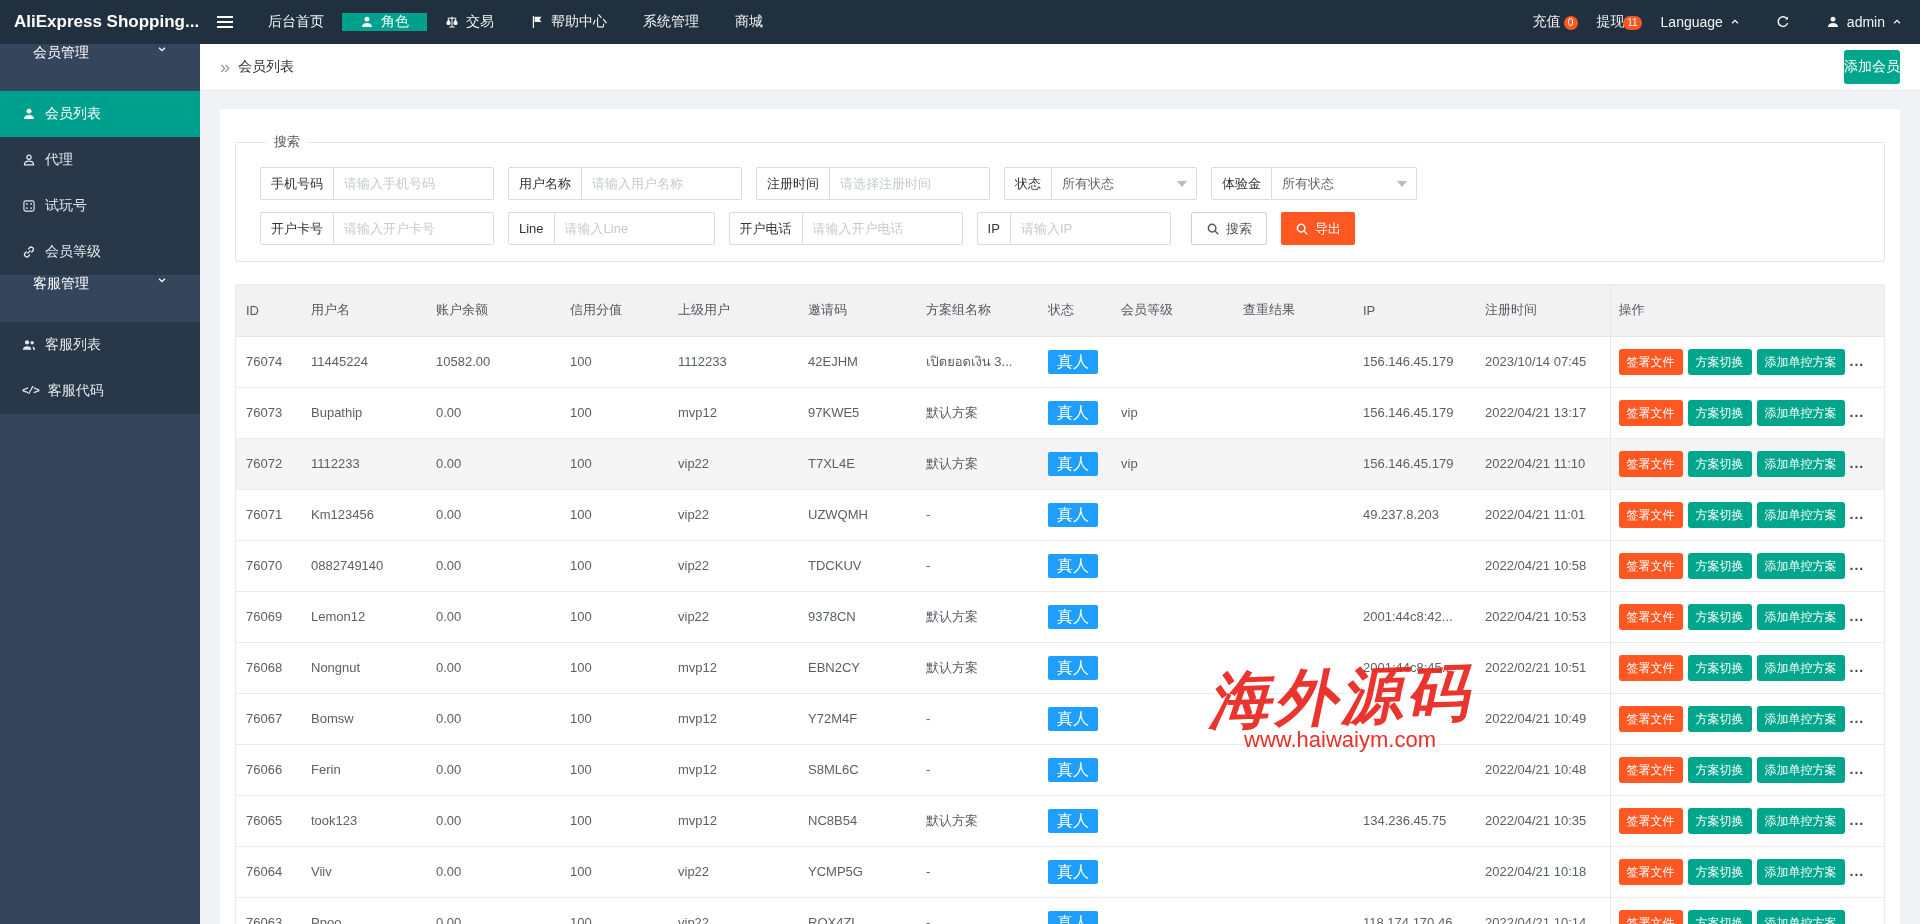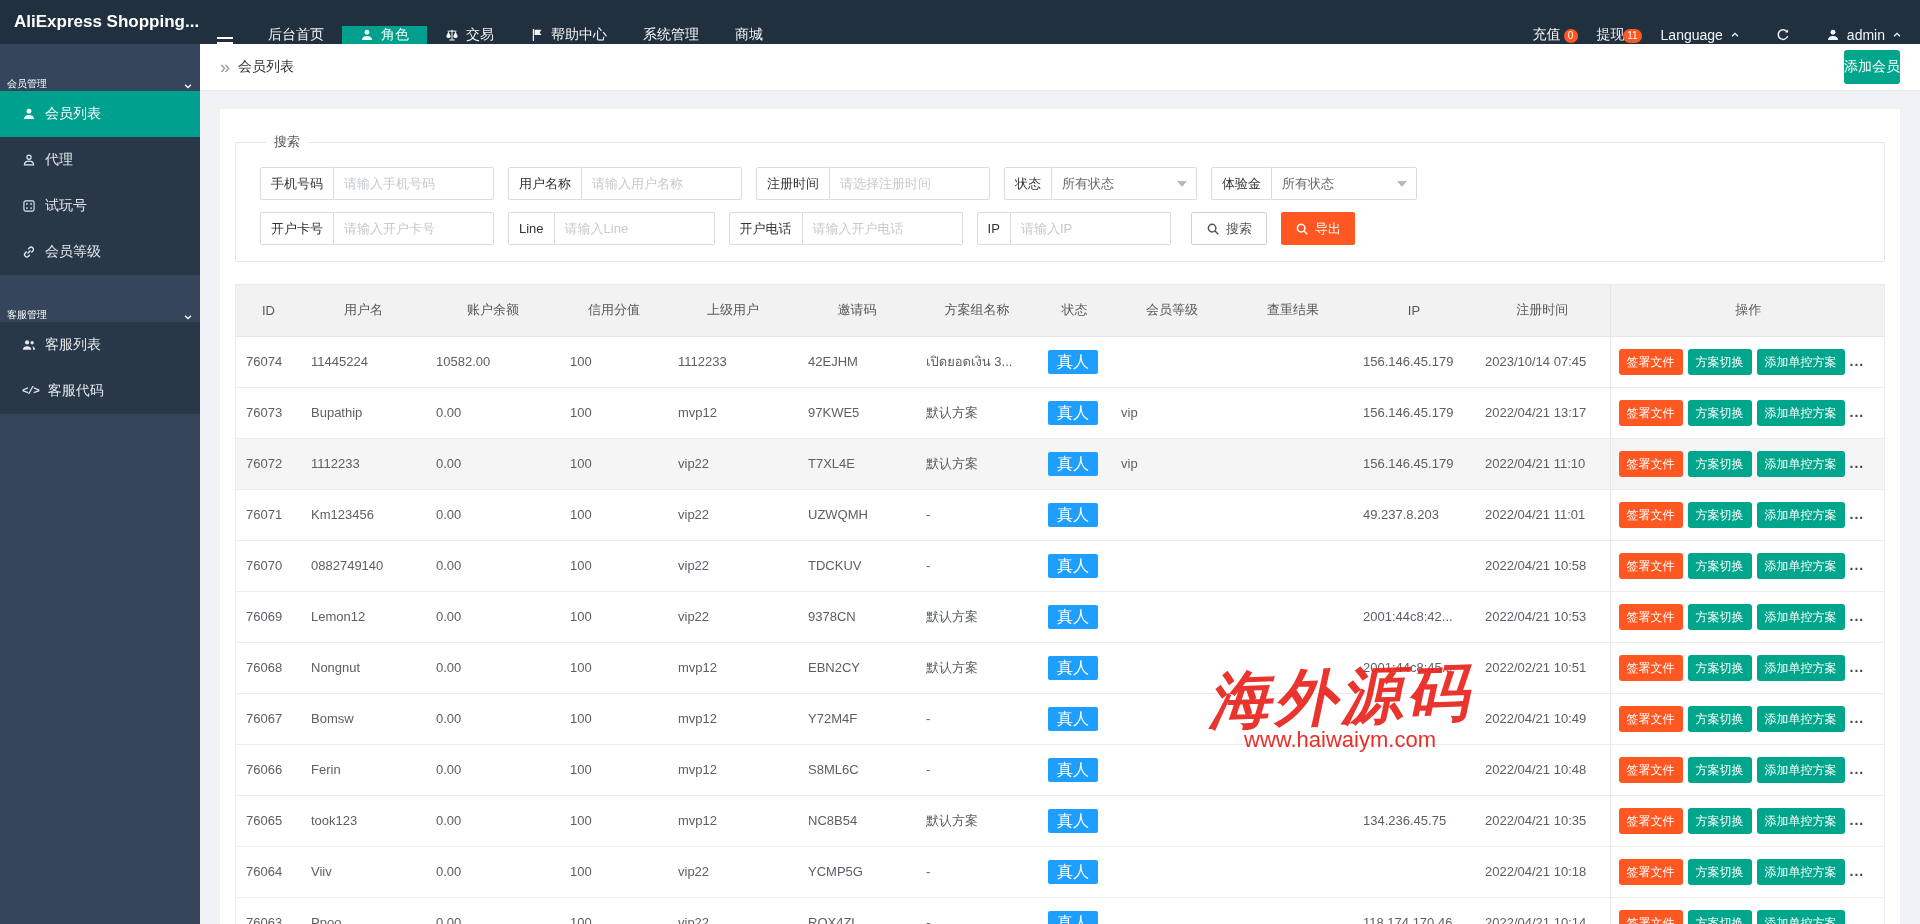--- a/index.html
+++ b/index.html
@@ -1,35 +1,35 @@
 <!DOCTYPE html>
 <html><head>
 <meta charset="utf-8">
 <style>
   *{box-sizing:border-box;margin:0;padding:0}
   html,body{width:1920px;height:924px;overflow:hidden;font-family:"Liberation Sans","DejaVu Sans",sans-serif;background:#f0f2f5;position:relative}
   button{font-family:inherit}
 
   
-  .topbar{position:fixed;top:0;left:0;width:1920px;height:44px;background:#20303f;display:flex;align-items:flex-end;color:#fff;z-index:100}
+  .topbar{position:fixed;top:0;left:0;width:1920px;height:44px;background:#20303f;display:flex;align-items:center;color:#fff;z-index:100}
   .brand{flex:0 0 200px;width:200px;font-size:17px;font-weight:bold;line-height:44px;padding:0 14px;white-space:nowrap;overflow:hidden;color:#fff}
   .tb-item{display:flex;align-items:center;gap:7px;padding:0 18px;font-size:14px;color:rgba(255,255,255,.95);cursor:pointer;position:relative}
   .tb-item.active{background:#00a08e}
   .hamburger{padding:0 17px}
   .bars{width:16px;height:2px;background:#fff;position:relative;display:block}
   .bars::before,.bars::after{content:"";position:absolute;left:0;width:16px;height:2px;background:#fff}
   .bars::before{top:-5px}.bars::after{top:5px}
   .tb-right{margin-left:auto;display:flex;align-items:stretch}
   .num-badge{position:absolute;top:3px;right:1px;background:#ff5722;color:#fff;font-size:10px;line-height:14px;padding:0 4px;border-radius:8px;min-width:14px;text-align:center}
   .icn{width:14px;height:14px;display:inline-block;vertical-align:middle;flex:0 0 auto}
   .icn-sm{width:10px;height:10px;display:inline-block;vertical-align:middle;flex:0 0 auto}
 
   
   .sidebar{position:fixed;top:44px;left:0;bottom:0;width:200px;background:#35465c;z-index:90}
-  .sb-group-header{height:47px;display:flex;align-items:flex-end;justify-content:space-between;padding:0 7px;color:#fff;font-size:10px;cursor:pointer}
+  .sb-group-header{height:47px;display:flex;align-items:flex-start;justify-content:space-between;padding:0 33px;color:#fff;font-size:14px;cursor:pointer}
   .sb-items{background:#293848}
   .sb-item{height:46px;display:flex;align-items:center;gap:9px;padding:0 22px;color:#e4e8ec;font-size:14px;cursor:pointer}
   .sb-item.active{background:#00a08e;color:#fff}
   .code-icn{font-family:"Liberation Mono","DejaVu Sans Mono",monospace;font-size:11px;font-weight:bold;letter-spacing:-1px}
 
   
   .content{margin-left:200px;padding-top:44px}
   .crumb-bar{height:47px;background:#fff;display:flex;align-items:center;padding:0 20px;border-bottom:1px solid #e7e7e7}
   .crumb-icon{color:#999;font-size:18px;margin-right:8px;line-height:1}
   .crumb-title{font-size:14px;color:#333}
@@ -45,21 +45,21 @@
   .finput{height:33px;width:160px;border:1px solid #d9dde3;border-left:none;padding:0 10px;font-size:13px;color:#333;outline:none;border-radius:0 2px 2px 0;background:#fff}
   .finput::placeholder{color:#c6c9ce}
   .fselect{height:33px;width:145px;border:1px solid #d9dde3;border-left:none;background:#fff;display:flex;align-items:center;justify-content:space-between;padding:0 9px 0 10px;font-size:13px;color:#666;cursor:pointer;border-radius:0 2px 2px 0}
   .sel-arrow{width:0;height:0;border-left:5px solid transparent;border-right:5px solid transparent;border-top:6px solid #b6bac1}
   .btn-search{height:33px;display:flex;align-items:center;gap:6px;background:#fff;border:1px solid #d0d0d0;padding:0 14px;font-size:13px;color:#555;border-radius:2px;cursor:pointer;margin-left:6px}
   .btn-export{height:33px;display:flex;align-items:center;gap:6px;background:#ff5722;border:none;padding:0 14px;font-size:13px;color:#fff;border-radius:2px;cursor:pointer}
 
   
   .table-wrap{border:1px solid #ebebeb;border-bottom:none;overflow:hidden}
   table{width:1650px;table-layout:fixed;border-collapse:collapse;font-size:13px;color:#5b6066}
-  th{background:#f2f2f2;height:51px;text-align:center;padding:0 10px;font-weight:normal;color:#55595e;border-bottom:1px solid #e6e6e6;white-space:nowrap;overflow:hidden}
+  th{background:#f2f2f2;height:51px;text-align:left;padding:0 10px;font-weight:normal;color:#55595e;border-bottom:1px solid #e6e6e6;white-space:nowrap;overflow:hidden}
   td{height:51px;padding:0 10px;border-bottom:1px solid #ebebeb;white-space:nowrap;overflow:hidden;background:#fff}
   tr.hl td{background:#f5f5f5}
   .op-cell{border-left:1px solid #e6e6e6;padding:0 8px;white-space:nowrap}
   .badge-real{display:inline-block;background:#1e9fff;color:#fff;font-size:16px;line-height:24px;padding:0 9px;border-radius:2px}
   .btn{border:none;color:#fff;font-size:12px;line-height:26px;height:26px;padding:0 8px;border-radius:3px;cursor:pointer;margin-right:5px}
   .btn-red{background:#ff5722}
   .btn-teal{background:#00a68c}
   .btn-more{border:none;background:none;font-size:14px;font-weight:bold;color:#444;cursor:pointer;letter-spacing:1px}
 
   

